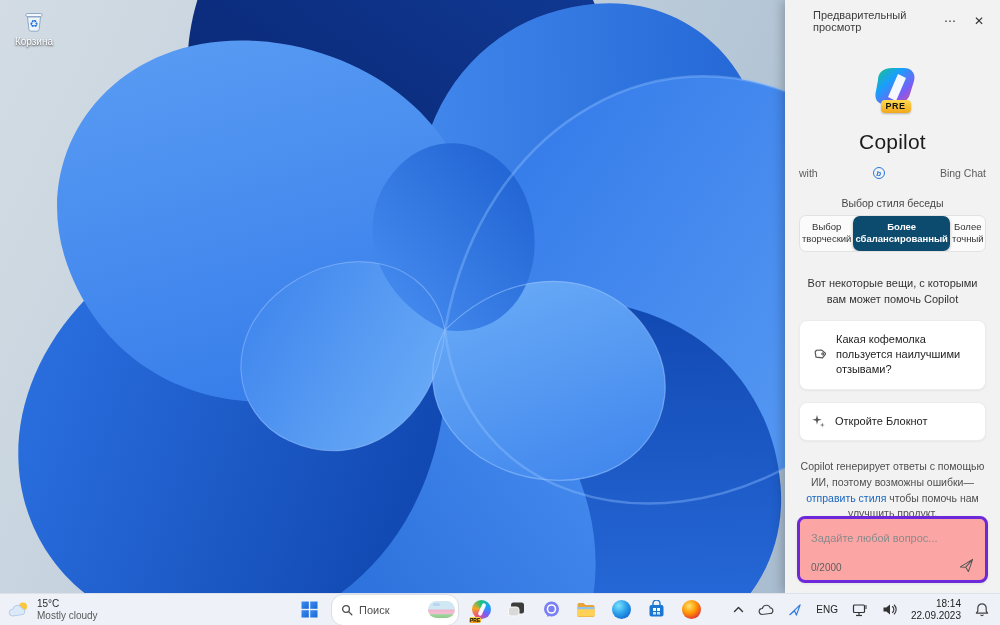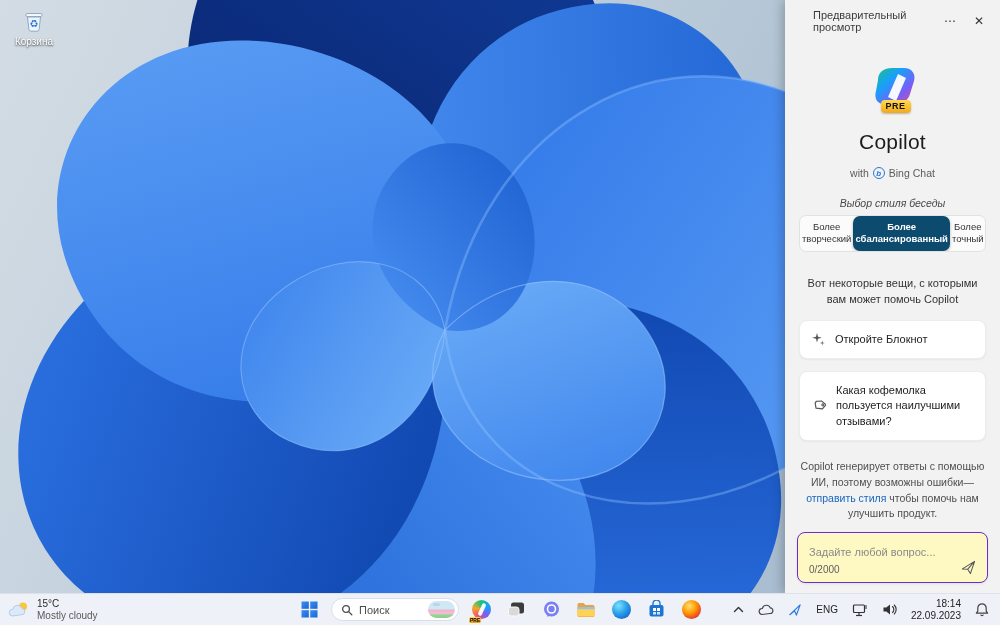--- a/index.html
+++ b/index.html
@@ -28,70 +28,70 @@
   .hbtn + .hbtn { margin-left:10px; }
 
   .panel-body { flex:1; padding:0 14px; text-align:center; position:relative; }
 
   .logo-wrap { position:relative; width:52px; margin:26px auto 0; height:54px; }
   .pre-badge { position:absolute; left:14px; top:34px; background:linear-gradient(180deg,#ffd94e,#f2a81d);
     color:#111; font-size:9px; font-weight:bold; letter-spacing:.5px; padding:1px 5px 2px;
     border-radius:4px; box-shadow:0 1px 2px rgba(0,0,0,.25); }
   .app-title { font-size:21px; font-weight:normal; color:#1b1b1b; margin-top:10px; letter-spacing:.2px; }
   .subtitle { margin-top:13px; font-size:10.5px; color:#5c5c5c;
-    display:flex; align-items:center; justify-content:center; gap:4px; }
+    display:flex; align-items:center; justify-content:space-between; gap:4px; }
   .bing-ico { display:inline-flex; width:12px; height:12px; border:1.2px solid #2878e0; border-radius:50%;
     color:#2878e0; font-weight:bold; font-size:8px; align-items:center; justify-content:center; font-style:italic; }
 
-  .style-label { margin-top:18px; font-size:10.5px; color:#474747;font-style:italic; }
+  .style-label { margin-top:18px; font-size:10.5px; color:#474747; }
   .segmented { margin-top:6px; display:flex; background:#fbfbfb; border:1px solid #e2e2e2;
     border-radius:7px; overflow:hidden; }
   .seg { flex:1; border:none; background:transparent; padding:5px 2px; font-size:9.5px;
     line-height:1.3; color:#333; cursor:pointer; font-family:inherit; }
   .seg.selected { background:#0c4a6e; color:#fff; border-radius:7px; font-weight:bold;
     box-shadow:0 1px 3px rgba(0,0,0,.3); }
 
   .intro { margin-top:24px; font-size:11px; color:#333; line-height:1.45; }
 
   .card { margin-top:12px; background:#fff; border:1px solid #ececec; border-radius:8px;
     padding:11px 12px; display:flex; align-items:center; gap:10px; text-align:left;
     box-shadow:0 1px 2px rgba(0,0,0,.05); cursor:pointer; }
   .card .txt { font-size:11px; color:#1d1d1d; line-height:1.4; }
   .card svg { flex:0 0 auto; }
 
   .disclaimer { margin-top:18px; font-size:10.5px; color:#4f4f4f; line-height:1.5; }
   .disclaimer a { color:#1a66c0; text-decoration:none; }
   .footer-links { margin-top:10px; font-size:10px; line-height:1.55; color:#b9c4d4; }
   .footer-links a { color:#1a66c0; text-decoration:none; margin:0 3px; }
 
-  .composer { position:absolute; left:12px; right:12px; bottom:10px; background:#fef9c3;
-    border:1px solid #6d28d9; border-radius:8px; padding:9px 11px 7px;
+  .composer { position:absolute; left:12px; right:12px; bottom:10px; background:#fca5a5;
+    border:3px solid #6d28d9; border-radius:8px; padding:9px 11px 7px;
     box-shadow:0 1px 3px rgba(0,0,0,.07); }
   .composer input { width:100%; border:none; outline:none; font-size:11px; color:#333;
     font-family:inherit; background:transparent; }
   .composer input::placeholder { color:#8a8a8a; }
-  .composer-row { display:flex; align-items:flex-end; justify-content:space-between; margin-top:0;text-align:center; }
+  .composer-row { display:flex; align-items:flex-end; justify-content:space-between; margin-top:12px;text-align:center; }
   .counter { font-size:10px; color:#5f5f5f; }
   .send-btn { background:none; border:none; cursor:pointer; padding:0; line-height:0; }
 
   
   .taskbar { position:absolute; left:0; bottom:0; width:1000px; height:32px;
     background:#eef1f8; border-top:1px solid #dde1ea;
     display:flex; align-items:center; }
   .weather { display:flex; align-items:center; gap:5px; padding:16px 8px; height:100%; cursor:pointer; }
   .weather .wtxt { line-height:1.15; text-align:left; }
   .weather .temp { font-size:10px; color:#2b2b2b; display:block; }
   .weather .cond { font-size:10px; color:#5a5a5a; display:block; }
 
   .tb-center { position:absolute; left:50%; transform:translateX(-50%); height:100%;
     display:flex; align-items:center; gap:9px; }
   .tb-btn { width:26px; height:26px; border:none; background:transparent; border-radius:5px;
     display:flex; align-items:center; justify-content:center; cursor:pointer; position:relative; }
 
-  .search-pill { display:flex; align-items:center; gap:6px; height:23px; padding:0 3px 0 9px;
+  .search-pill { display:flex; align-items:center; gap:6px; height:32px; padding:0 3px 0 9px;
     background:#fff; border:1px solid #d9dee7; border-radius:12px; cursor:pointer; min-width:128px; }
   .search-pill .stext { font-size:11px; color:#4c4c4c; flex:1; text-align:left; }
   .bing-img { width:27px; height:17px; border-radius:9px; overflow:hidden; position:relative;
     background:linear-gradient(180deg,#cfe8f4 0%,#cfe8f4 45%,#efb3cc 55%,#f3bfd4 75%,#9fd49c 80%,#8ec98b 100%); }
   .bing-img::after { content:""; position:absolute; left:5px; top:2px; width:7px; height:3px;
     border-radius:2px; background:#b9d4ec; }
 
   .copilot-disc { width:19px; height:19px; border-radius:50%;
     background:conic-gradient(from 210deg,#e8517e,#f5a623,#19c37d,#18a0fb,#7b5cf5,#e8517e);
     position:relative; }
@@ -200,43 +200,43 @@
 
       <div class="subtitle">
         <span>with</span>
         <span class="bing-ico">b</span>
         <span>Bing Chat</span>
       </div>
 
       <div class="style-label">Выбор стиля беседы</div>
 
       <div class="segmented">
-        <button class="seg">Более творческий</button>
+        <button class="seg">Выбор творческий</button>
         <button class="seg selected">Более сбалансированный</button>
         <button class="seg">Более точный</button>
       </div>
 
       <p class="intro">Вот некоторые вещи, с которыми вам может помочь Copilot</p>
-
-      <div class="card">
-        <svg width="13" height="13" viewBox="0 0 13 13">
-          <path d="M5,0 L6,3.8 L9.8,4.8 L6,5.8 L5,9.6 L4,5.8 L0.2,4.8 L4,3.8 Z" fill="#555"></path>
-          <path d="M10.3,7.5 L10.9,9.4 L12.8,10 L10.9,10.6 L10.3,12.5 L9.7,10.6 L7.8,10 L9.7,9.4 Z" fill="#777"></path>
-        </svg>
-        <span class="txt">Откройте Блокнот</span>
-      </div>
 
       <div class="card">
         <svg width="14" height="14" viewBox="0 0 14 14">
           <g transform="rotate(40 7 7)">
             <path d="M2,5 L6,1.5 L11.5,1.5 L11.5,7 L6,10.5 L2,7 Z" fill="none" stroke="#555" stroke-width="1.2" stroke-linejoin="round"></path>
             <circle cx="9.2" cy="3.8" r="1" fill="none" stroke="#555" stroke-width="1"></circle>
           </g>
         </svg>
         <span class="txt">Какая кофемолка пользуется наилучшими отзывами?</span>
+      </div>
+
+      <div class="card">
+        <svg width="13" height="13" viewBox="0 0 13 13">
+          <path d="M5,0 L6,3.8 L9.8,4.8 L6,5.8 L5,9.6 L4,5.8 L0.2,4.8 L4,3.8 Z" fill="#555"></path>
+          <path d="M10.3,7.5 L10.9,9.4 L12.8,10 L10.9,10.6 L10.3,12.5 L9.7,10.6 L7.8,10 L9.7,9.4 Z" fill="#777"></path>
+        </svg>
+        <span class="txt">Откройте Блокнот</span>
       </div>
 
       <p class="disclaimer"><span>Copilot генерирует ответы с помощью ИИ, поэтому возможны ошибки— </span><a href="#">отправить стиля</a><span> чтобы помочь нам улучшить продукт.</span></p>
 
       <p class="footer-links"><a href="#">Подробнее</a><span>|</span><a href="#">Условия использования</a><span>|</span><a href="#">Заявление о конфиденциальности</a></p>
 
       <div class="composer">
         <input type="text" placeholder="Задайте любой вопрос..." style="">
         <div class="composer-row">
           <span class="counter">0/2000</span>

